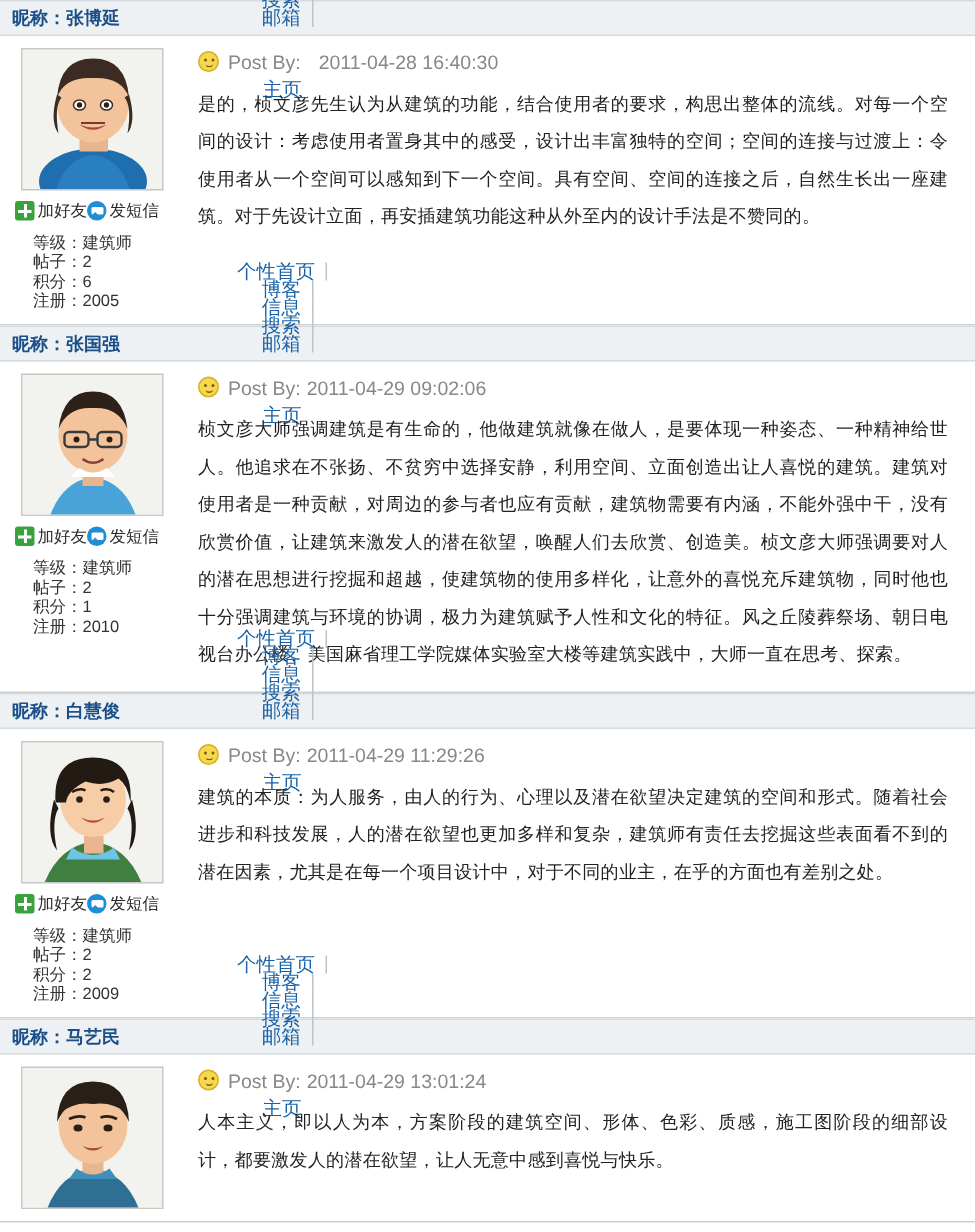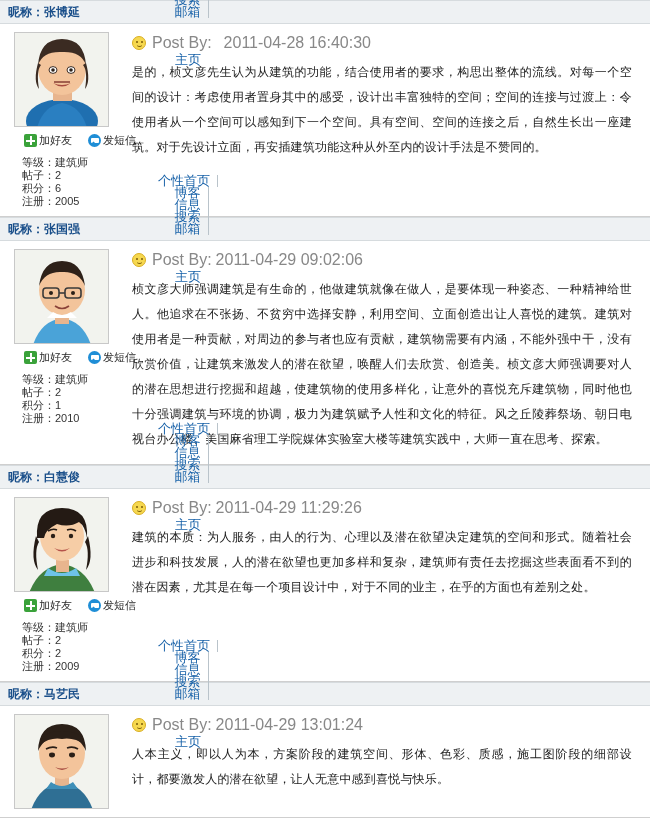--- a/index.html
+++ b/index.html
@@ -72,22 +72,22 @@
     position: relative;
     overflow: hidden;
     margin-left: 6px;
   }
   .avatar svg { display: block; }
 
   .btn-row {
     display: flex;
     align-items: center;
     margin-top: 6px;
-    margin-left: 16px;
-    gap: 16px;
+    margin-left: 2px;
+    gap: 0;
   }
   .mini-btn {
     display: flex;
     align-items: center;
     font-size: 11px;
     color: #2b2b2b;
     cursor: pointer;
     white-space: nowrap;
   }
   .mini-btn .ico {
@@ -139,22 +139,21 @@
   .meta div { white-space: nowrap; }
 
   .content-col {
     flex: 1;
     padding: 10px 14px 12px 8px;
     display: flex;
     flex-direction: column;
   }
   .post-meta {
     display: flex;
-    align-items: center;
-    font-size: 16px;
+    font-size: 13px;
     color: #888;
     margin-bottom: 8px;
     padding-left: 6px;
   }
   .emoji {
     width: 14px; height: 14px;
     border-radius: 50%;
     background: #f6d84f;
     border: 1px solid #d9ae23;
     margin-right: 6px;

